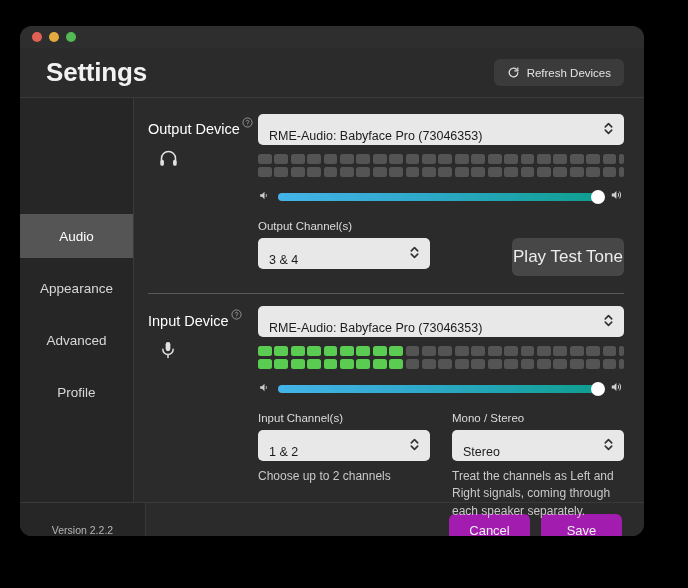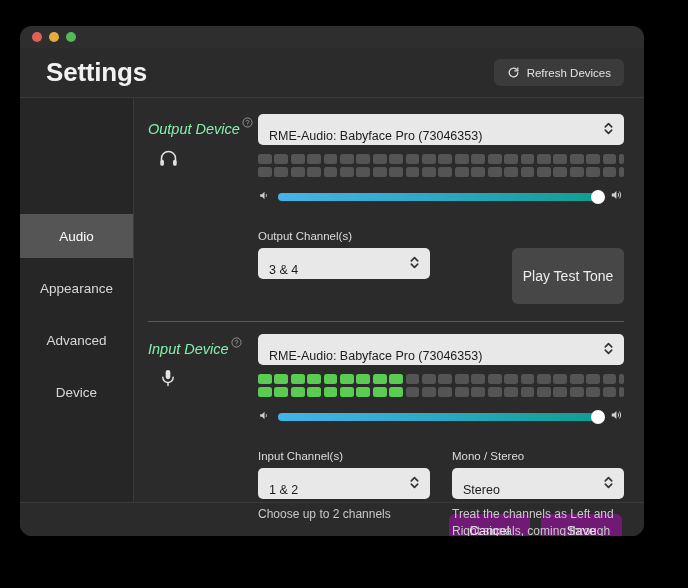--- a/index.html
+++ b/index.html
@@ -105,26 +105,25 @@
   }
 
   
   .device-block { display: flex; }
   .label-col {
     width: 110px;
     padding-top: 6px;
     flex-shrink: 0;
   }
   .dev-label {
-    color: #86efac;
+    color: #ffffff;
     font-size: 14.5px;
     position: relative;
     display: inline-block;
     white-space: nowrap;
-    font-style: italic;
   }
   .help-icon {
     position: absolute;
     top: -6px;
     right: -13px;
     width: 11px; height: 11px;
   }
   .dev-icon { margin-top: 10px; margin-left: 10px; }
 
   .fields-col { flex: 1; }
@@ -183,42 +182,42 @@
   .knob {
     position: absolute;
     right: -2px; top: 50%;
     transform: translateY(-50%);
     width: 14px; height: 14px;
     border-radius: 50%;
     background: #ffffff;
   }
 
   
-  .sub-row { display: flex; gap: 22px; margin-top: 24px; align-items: flex-start; }
+  .sub-row { display: flex; gap: 22px; margin-top: 14px; align-items: flex-start; }
   .sub-field { display: flex; flex-direction: column; }
   .sub-label {
     color: #dcdcdc;
     font-size: 11.5px;
     margin-bottom: 6px;
   }
   .hint {
     color: #c9c9c9;
     font-size: 12px;
     margin-top: 7px;
     line-height: 1.45;
   }
   .test-btn {
     align-self: flex-end;
     background: #474747;
     border: none;
     border-radius: 6px;
     color: #ededed;
-    font-size: 14px;
+    font-size: 17px;
     font-family: "Liberation Sans", sans-serif;
-    padding: 20px 0;
+    padding: 9px 0;
     width: 112px;
     cursor: pointer;
   }
 
   .divider {
     height: 1px;
     background: #5a5a5a;
     margin: 17px 0 12px 0;
   }
 
@@ -245,21 +244,21 @@
   }
   .footer-right {
     flex: 1;
     display: flex;
     justify-content: flex-end;
     align-items: center;
     gap: 11px;
     padding-right: 22px;
   }
   .fbtn {
-    background: #701a75;
+    background: #a21caf;
     border: none;
     border-radius: 6px;
     color: #f0f0f0;
     font-size: 13px;
     font-family: "Liberation Sans", sans-serif;
     padding: 9px 0;
     width: 81px;
     cursor: pointer;
   }
 </style>
@@ -294,21 +293,21 @@
         <div class="side-item active">
           <span>Audio</span>
         </div>
         <div class="side-item">
           <span>Appearance</span>
         </div>
         <div class="side-item">
           <span>Advanced</span>
         </div>
         <div class="side-item">
-          <span>Device</span>
+          <span>Profile</span>
         </div>
       </div>
 
       <div class="content">
 
         <div class="device-block">
           <div class="label-col">
             <div class="dev-label">
               <span>Output Device</span>
               <span class="help-icon">
@@ -564,20 +563,23 @@
                 <span class="hint">Treat the channels as Left and Right signals, coming through each speaker separately.</span>
               </div>
             </div>
           </div>
         </div>
 
       </div>
     </div>
 
     <div class="footer">
+      <div class="footer-left">
+        <span class="version">Version 2.2.2</span>
+      </div>
       <div class="footer-right">
         <button class="fbtn">Cancel</button>
         <button class="fbtn">Save</button>
       </div>
     </div>
 
   </div>
 </div>
 
 </body></html>

